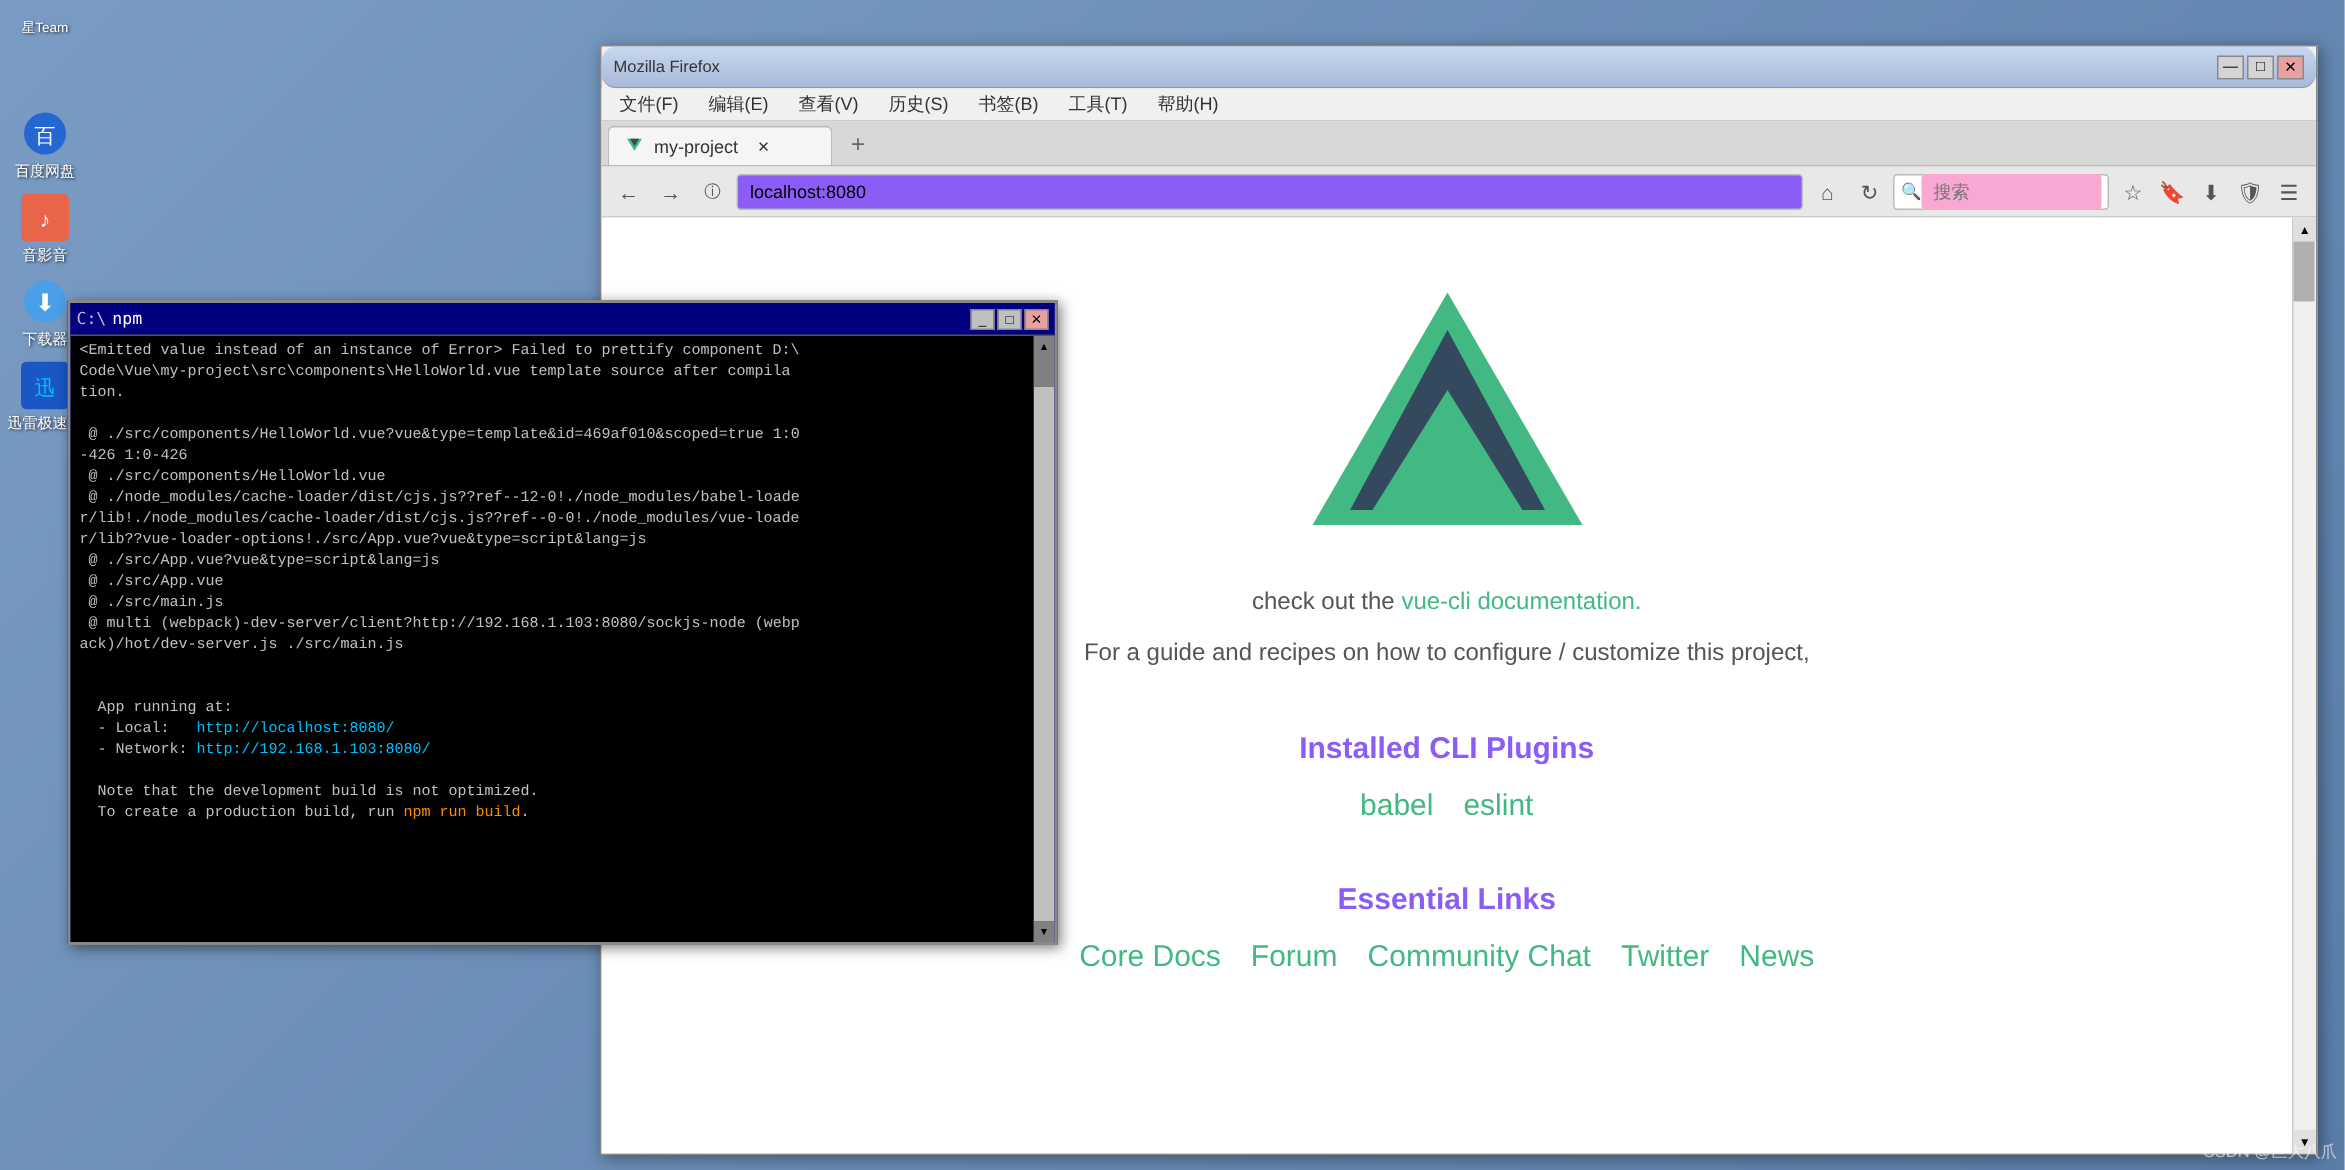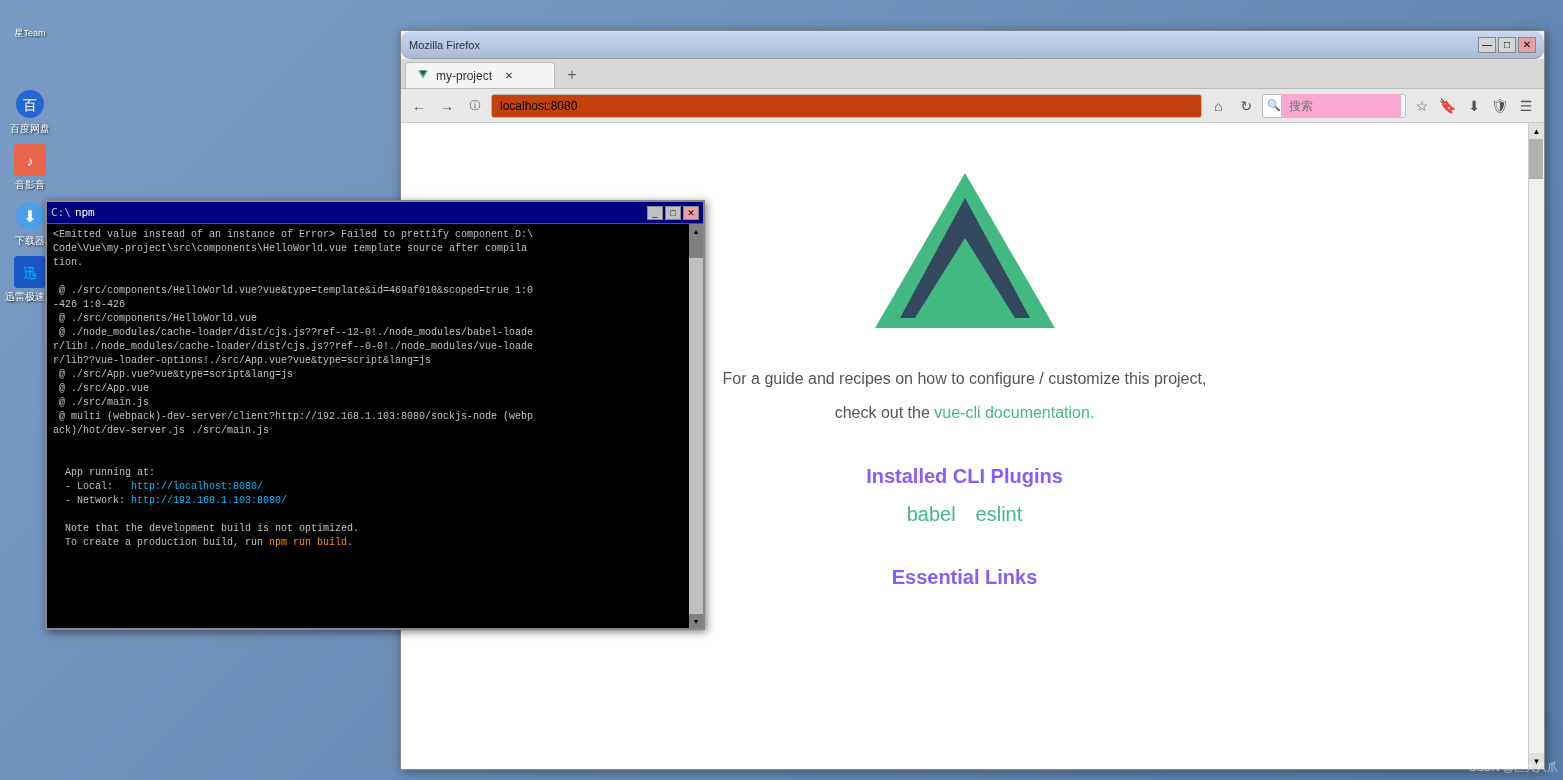--- a/index.html
+++ b/index.html
@@ -22,21 +22,21 @@
 
     
     .desktop-icons {
       position: absolute;
       left: 0;
       top: 0;
       width: 60px;
       display: flex;
       flex-direction: column;
       align-items: center;
-      padding-top: 22px;
+      padding-top: 7px;
       gap: 8px;
     }
 
     .desktop-icon {
       display: flex;
       flex-direction: column;
       align-items: center;
       cursor: pointer;
       width: 55px;
     }
@@ -203,21 +203,21 @@
       border-radius: 3px;
     }
 
     .address-input {
       flex: 1;
       height: 24px;
       border: 1px solid #bbb;
       border-radius: 3px;
       padding: 0 8px;
       font-size: 12px;
-      background: #c2410c;
+      background: #8b5cf6;
     }
 
     .search-box {
       width: 160px;
       height: 24px;
       border: 1px solid #bbb;
       border-radius: 3px;
       padding: 0 8px;
       font-size: 12px;
       background: #f9a8d4;
@@ -436,20 +436,29 @@
 
     <div class="browser-titlebar">
       <span style="font-size:11px;color:#333;">Mozilla Firefox</span>
       <div class="window-controls">
         <div class="win-btn minimize">—</div>
         <div class="win-btn maximize">□</div>
         <div class="win-btn close">✕</div>
       </div>
     </div>
 
+    <div class="browser-menubar">
+      <span class="menu-item">文件(F)</span>
+      <span class="menu-item">编辑(E)</span>
+      <span class="menu-item">查看(V)</span>
+      <span class="menu-item">历史(S)</span>
+      <span class="menu-item">书签(B)</span>
+      <span class="menu-item">工具(T)</span>
+      <span class="menu-item">帮助(H)</span>
+    </div>
 
     <div class="browser-tabbar">
       <div class="browser-tab">
 
         <svg class="tab-vue-logo" viewBox="0 0 28 28">
           <polygon points="14,3 24,3 14,19 4,3" fill="#42b983"></polygon>
           <polygon points="14,3 20,3 14,13 8,3" fill="#35495e"></polygon>
         </svg>
         <span>my-project</span>
         <span class="tab-close">✕</span>
@@ -490,36 +499,43 @@
               <polygon points="100,10 190,165 10,165" fill="#42b983"></polygon>
 
               <polygon points="100,35 165,155 35,155" fill="#35495e"></polygon>
 
               <polygon points="100,75 150,155 50,155" fill="#42b983"></polygon>
             </svg>
           </div>
 
 
           <p class="vue-description">
-            <span>For a guide and recipes on how to configure / customize this project,</span>
+            <span>check out the</span>
+            <a class="vue-cli-link" href="#">vue-cli documentation.</a>
           </p>
           <p class="vue-description">
-            <span>check out the</span>
-            <a class="vue-cli-link" href="#">vue-cli documentation.</a>
+            <span>For a guide and recipes on how to configure / customize this project,</span>
           </p>
 
           <h2 class="vue-section-title">Installed CLI Plugins</h2>
 
           <div class="vue-links">
             <a class="vue-link" href="#">babel</a>
             <a class="vue-link" href="#">eslint</a>
           </div>
 
           <h2 class="vue-section-title">Essential Links</h2>
 
+          <div class="vue-links">
+            <a class="vue-link" href="#">Core Docs</a>
+            <a class="vue-link" href="#">Forum</a>
+            <a class="vue-link" href="#">Community Chat</a>
+            <a class="vue-link" href="#">Twitter</a>
+            <a class="vue-link" href="#">News</a>
+          </div>
 
         </div>
       </div>
 
       <div style="width:16px;background:#f0f0f0;border-left:1px solid #ccc;display:flex;flex-direction:column;">
         <div style="height:16px;background:#e0e0e0;display:flex;align-items:center;justify-content:center;font-size:8px;cursor:pointer;">▲</div>
         <div style="flex:1;position:relative;">
           <div style="width:14px;height:40px;background:#b0b0b0;position:absolute;top:0;"></div>
         </div>
         <div style="height:16px;background:#e0e0e0;display:flex;align-items:center;justify-content:center;font-size:8px;cursor:pointer;">▼</div>

